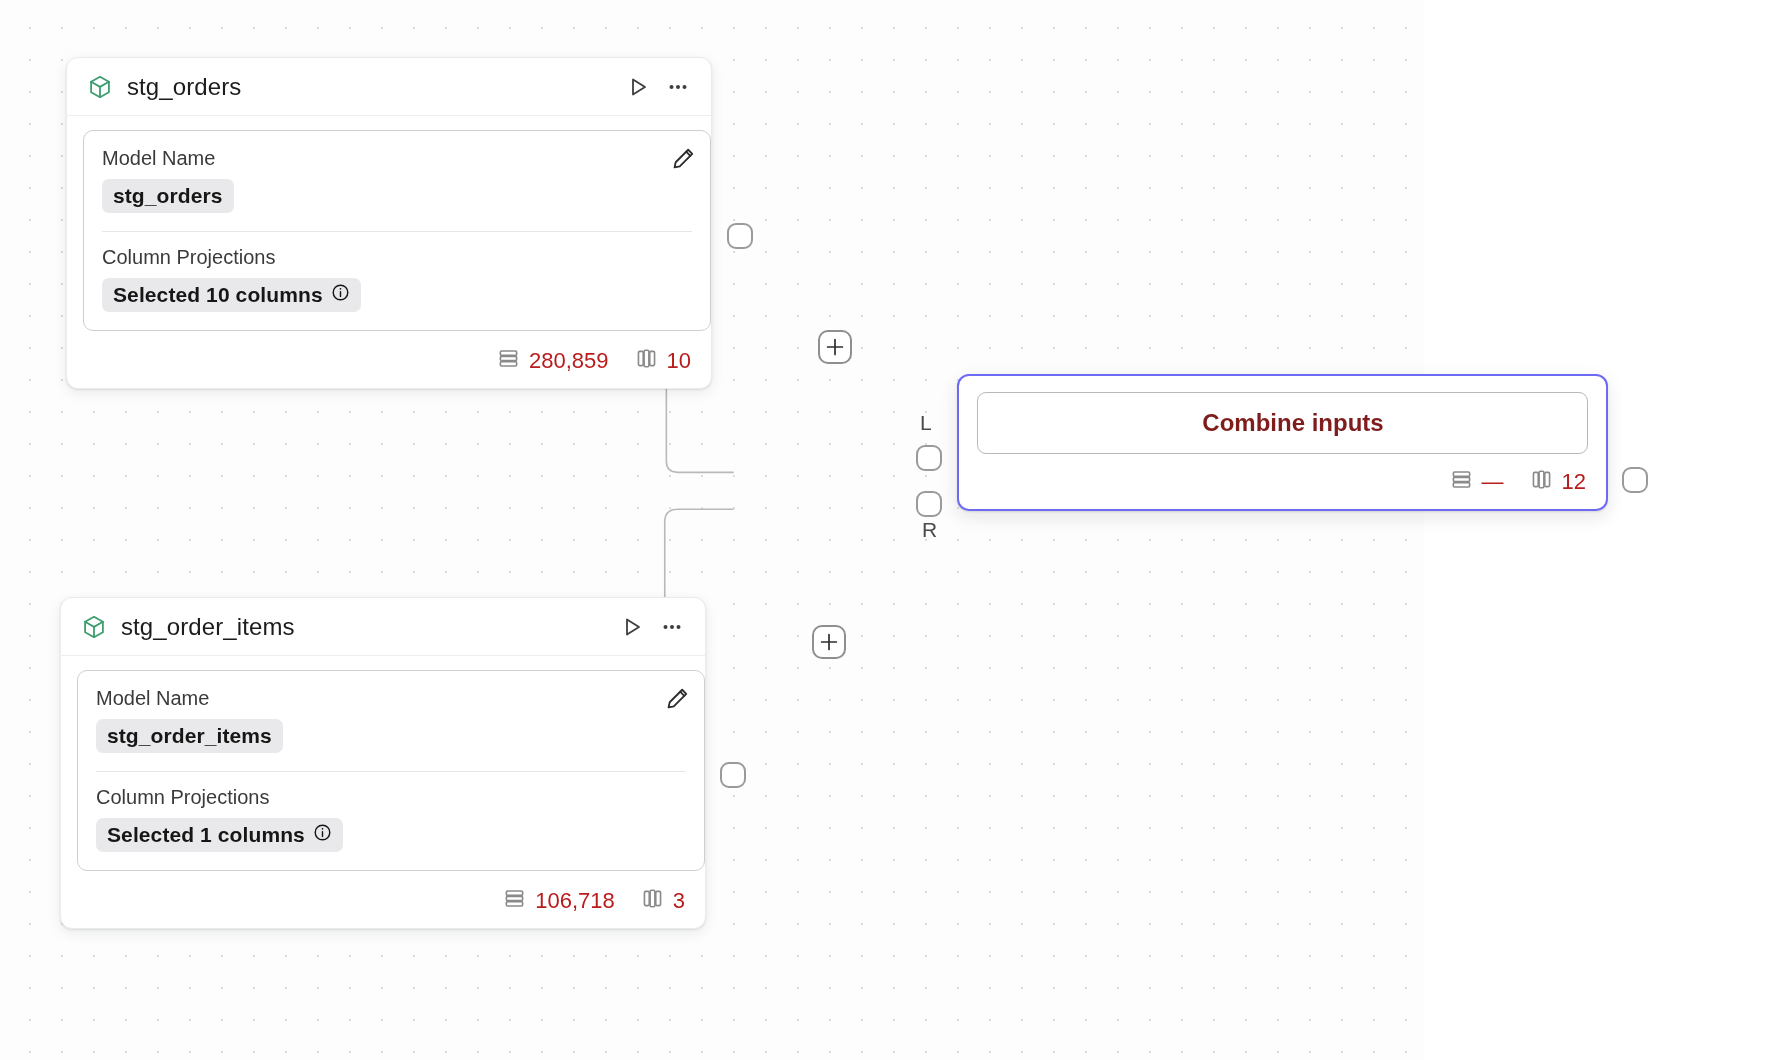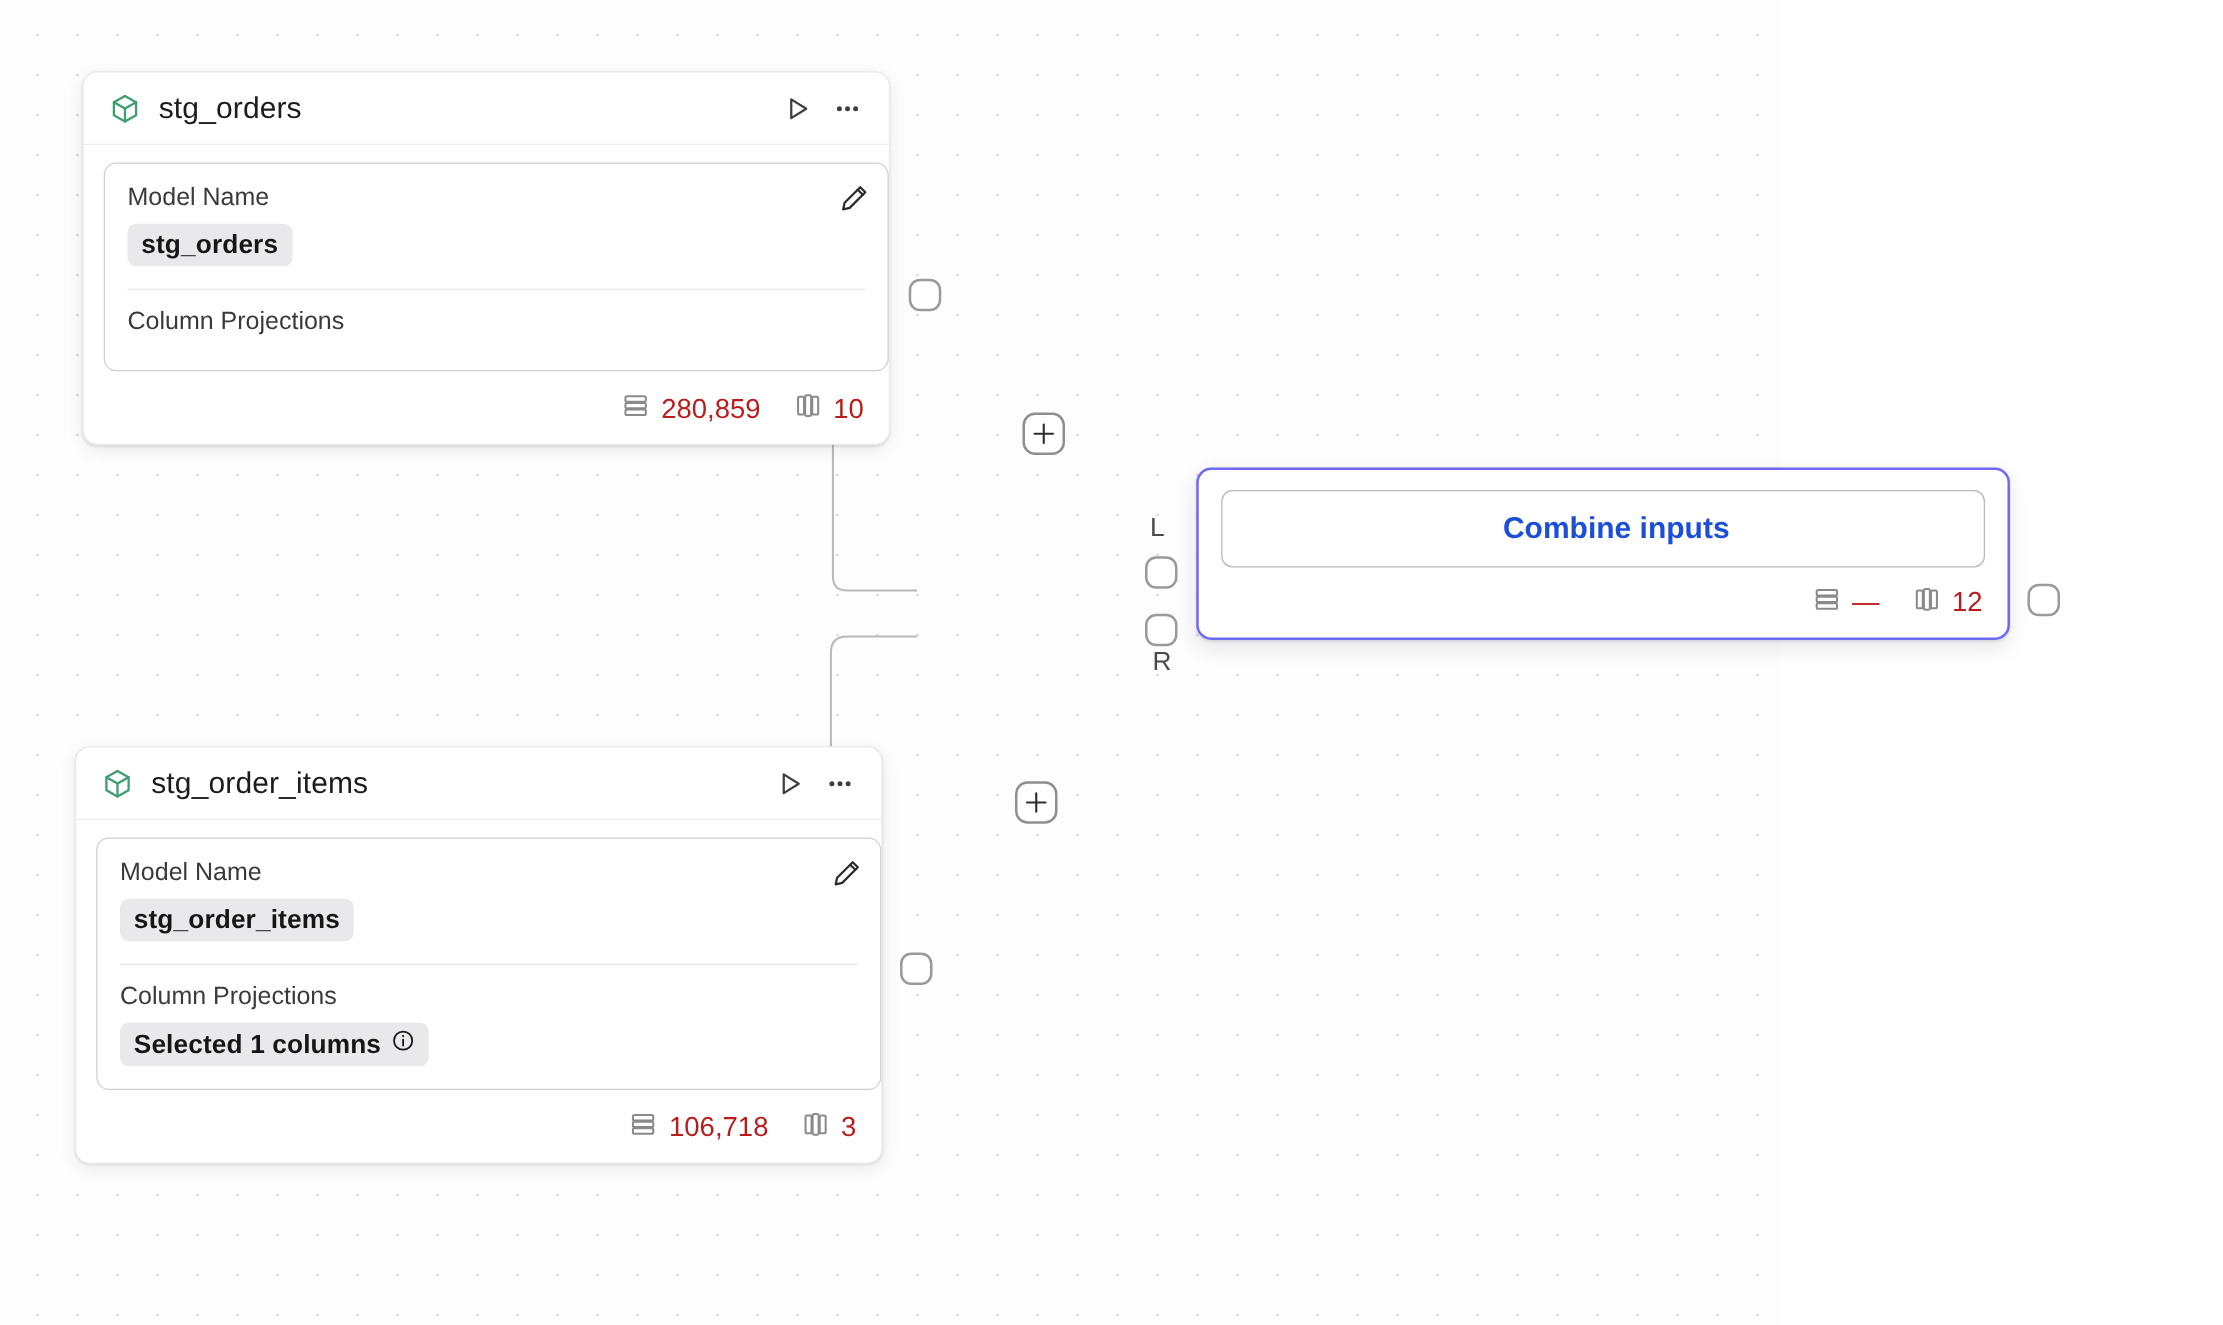--- a/index.html
+++ b/index.html
@@ -81,21 +81,21 @@
   
   .node.selected {
     border: 2px solid #6d6af5;
     box-shadow: 0 1px 2px rgba(16,24,40,.10), 0 6px 18px rgba(16,24,40,.10);
   }
   .combine-btn {
     width: 100%; height: 62px;
     border: 1px solid #b8b8b8; border-radius: 9px;
     background: #fff; cursor: pointer;
     display: flex; align-items: center; justify-content: center;
-    font-size: 24px; font-weight: 700; color: #1d4ed8;
+    font-size: 24px; font-weight: 700; color: #7f1d1d;
     font-family: "Liberation Sans", sans-serif;
     padding-left: 21px;
   }
 
   
   .port {
     position: absolute;
     width: 26px; height: 26px;
     background: #ffffff;
     border: 2px solid #9a9a9a;
@@ -163,20 +163,30 @@
             <path d="M16.5 3.6 20.4 7.5 8.4 19.5 3.4 20.6 4.5 15.6Z"></path>
               <path d="M14.6 5.5 18.5 9.4"></path>
           </svg>
         </span>
         <div class="field-label">Model Name</div>
         <span class="pill">
           <span>stg_orders</span>
         </span>
         <div class="panel-divider"></div>
         <div class="field-label">Column Projections</div>
+        <span class="pill">
+          <span>Selected 10 columns</span>
+          <span>
+            <svg width="19" height="19" viewBox="0 0 24 24" fill="none" stroke="#161616" stroke-width="1.8">
+              <circle cx="12" cy="12" r="9.2"></circle>
+                <path d="M12 11v6" stroke-linecap="round"></path>
+                <circle cx="12" cy="7.4" r="1.1" fill="#161616" stroke="none"></circle>
+            </svg>
+          </span>
+        </span>
       </div>
     </div>
 
     <div class="node-footer">
       <span class="stat">
         <span>
           <svg width="23" height="23" viewBox="0 0 24 24" fill="none" stroke="#8a8a8a" stroke-width="1.7" stroke-linejoin="round">
             <rect x="3.5" y="4.2" width="17" height="4.6" rx="1.3"></rect>
             <rect x="3.5" y="9.8" width="17" height="4.4" rx="1.3"></rect>
             <rect x="3.5" y="15.2" width="17" height="4.6" rx="1.3"></rect>

